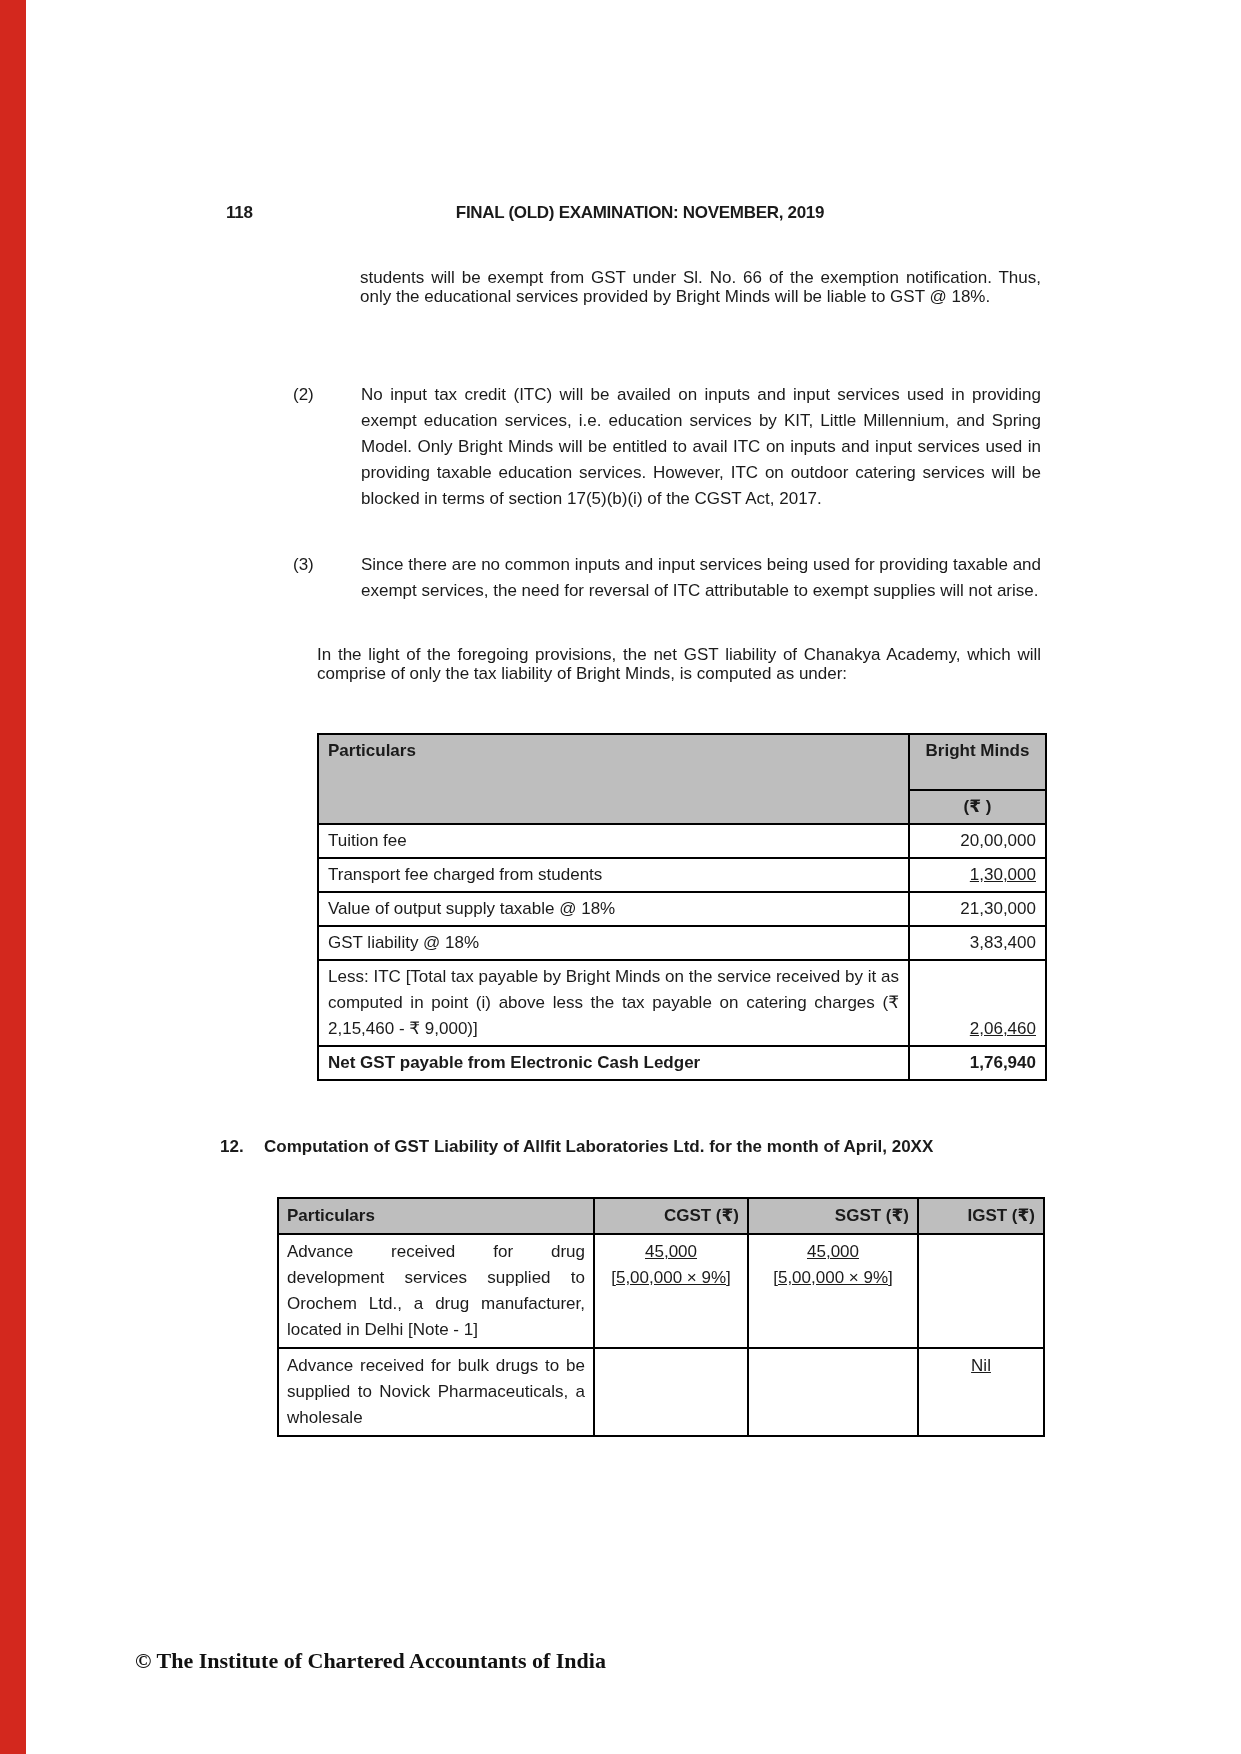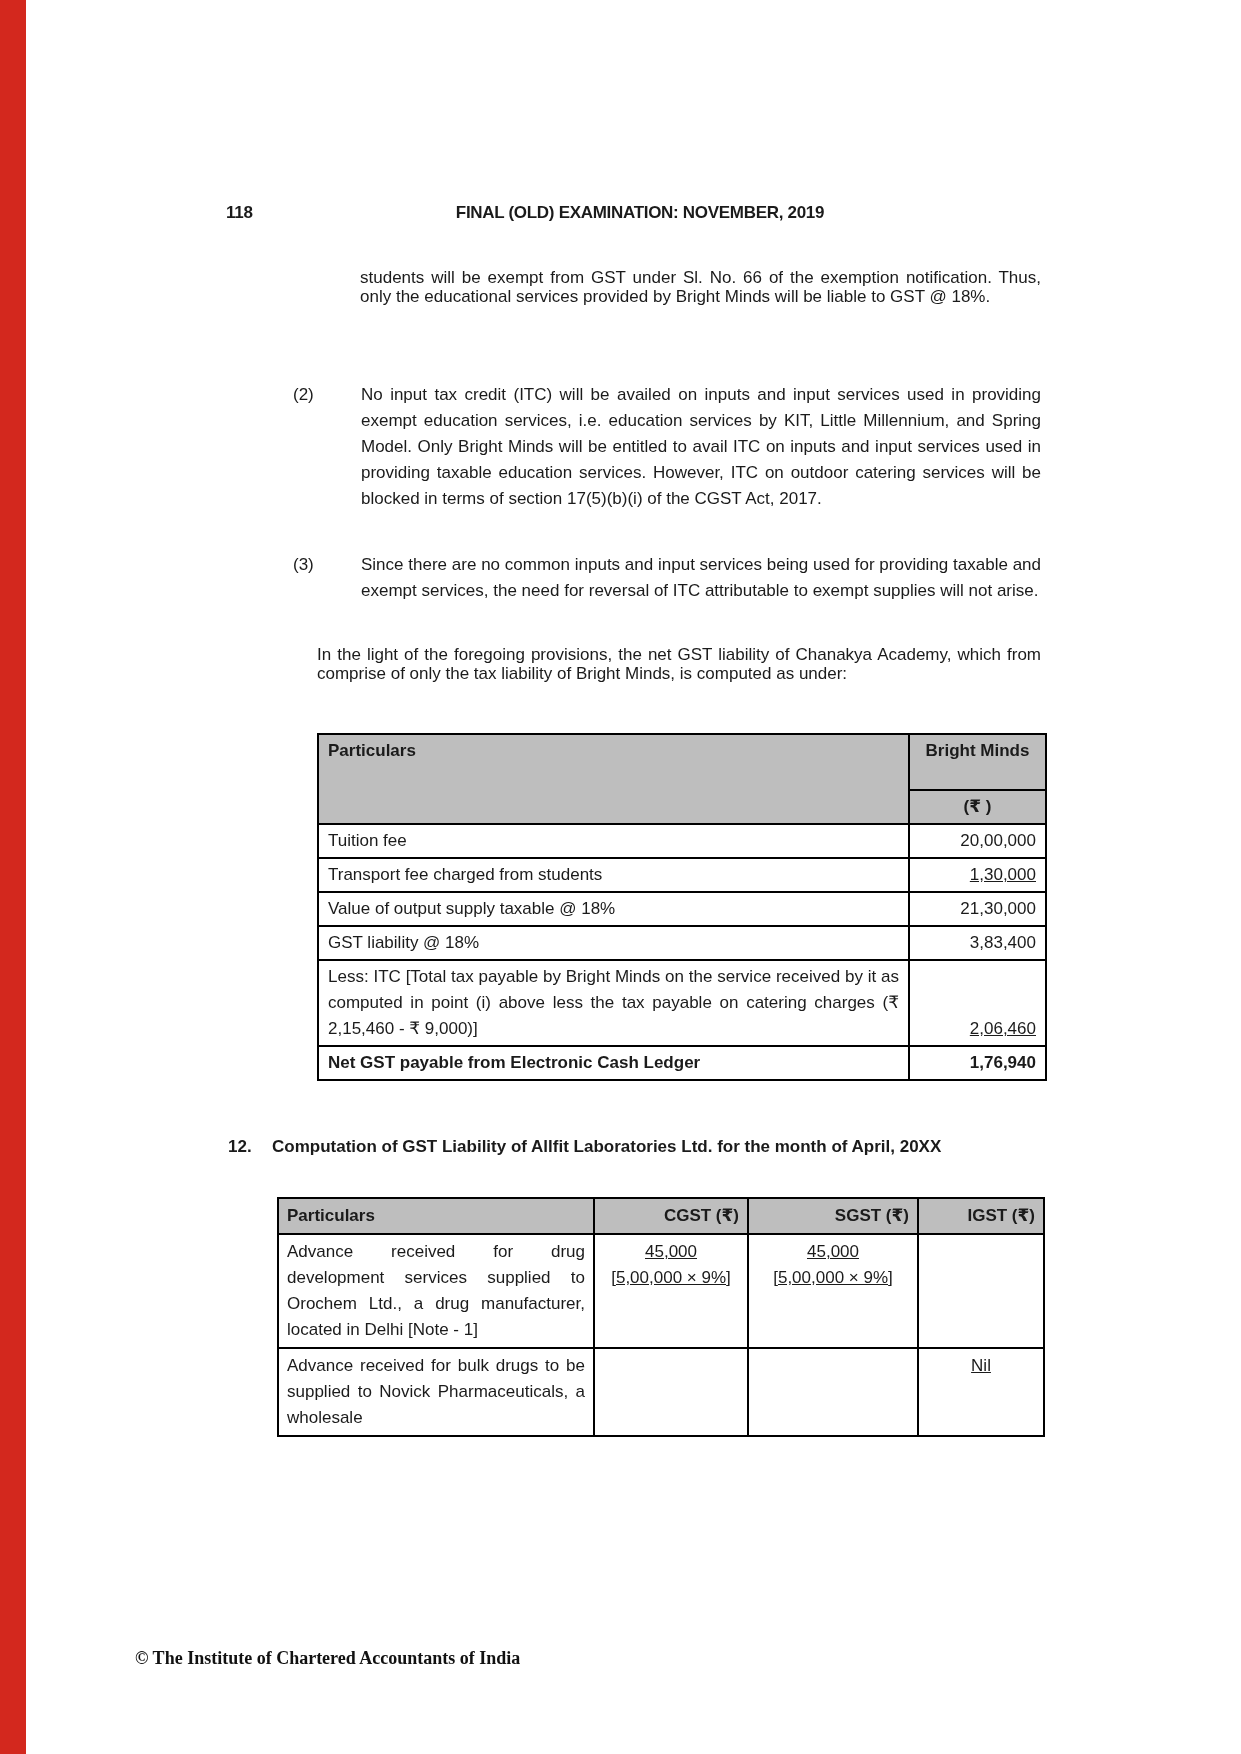--- a/index.html
+++ b/index.html
@@ -36,33 +36,33 @@
   .table1 { position:absolute; left:317px; top:733px; width:728px; }
   .table1 th, .table1 td { padding:3px 9px; }
   .t1-particulars-h { text-align:left; font-weight:bold; vertical-align:top; }
   .t1-bm-h { text-align:center; font-weight:bold; vertical-align:top; height:56px; line-height:25px; }
   .t1-rs-h { text-align:center; font-weight:bold; height:32px; }
   .t1-val { text-align:right; }
   .u { text-decoration:underline; }
   .b { font-weight:bold; }
   .valign-bottom { vertical-align:bottom; }
 
-  .q12 { position:absolute; left:228px; top:1133px; width:813px; display:flex; }
+  .q12 { position:absolute; left:220px; top:1133px; width:813px; display:flex; }
   .q12-num { flex:none; width:44px; font-weight:bold; line-height:27px; }
   .q12-text { width:769px; font-weight:bold; text-align:justify; line-height:27px; }
 
   .table2 { position:absolute; left:277px; top:1197px; width:766px; }
   .table2 th, .table2 td { padding:4px 8px; }
   .t2-h-left { text-align:left; font-weight:bold; }
   .t2-h-right { text-align:right; font-weight:bold; }
   .t2-particulars { text-align:justify; }
   .t2-amt { text-align:center;text-decoration:underline; }
   .t2-amt div { line-height:26px; }
 
-  .footer { position:absolute; left:135px; top:1648px; font-family:"Liberation Serif","DejaVu Serif",serif; font-weight:bold; font-size:18px; color:#111; }
+  .footer { position:absolute; left:135px; top:1648px; font-family:"Liberation Serif","DejaVu Serif",serif; font-weight:bold; font-size:22px; color:#111; }
 </style>
 </head>
 <body>
 
 <div class="page">
   <div class="red-bar"></div>
 
   <div class="page-num">118</div>
   <div class="doc-title">FINAL (OLD) EXAMINATION: NOVEMBER, 2019</div>
 
@@ -71,21 +71,21 @@
   <div class="numbered item-2">
     <div class="item-num">(2)</div>
     <div class="item-text">No input tax credit (ITC) will be availed on inputs and input services used in providing exempt education services, i.e. education services by KIT, Little Millennium, and Spring Model.  Only Bright Minds will be entitled to avail ITC on inputs and input services used in providing taxable education services. However, ITC on outdoor catering services will be blocked in terms of section 17(5)(b)(i) of the CGST Act, 2017.</div>
   </div>
 
   <div class="numbered item-3">
     <div class="item-num">(3)</div>
     <div class="item-text">Since there are no common inputs and input services being used for providing taxable and exempt services, the need for reversal of ITC attributable to exempt supplies will not arise.</div>
   </div>
 
-  <div class="para p-closing">In the light of the foregoing provisions, the net GST liability of Chanakya Academy, which from comprise of only the tax liability of Bright Minds, is computed as under:</div>
+  <div class="para p-closing">In the light of the foregoing provisions, the net GST liability of Chanakya Academy, which will comprise of only the tax liability of Bright Minds, is computed as under:</div>
 
   <table class="table1">
     <colgroup>
         <col style="width:591px">
         <col style="width:137px">
       </colgroup>
     <tbody>
         <tr>
       <th class="thead-bg t1-particulars-h" rowspan="2">Particulars</th>
       <th class="thead-bg t1-bm-h">Bright Minds</th>

